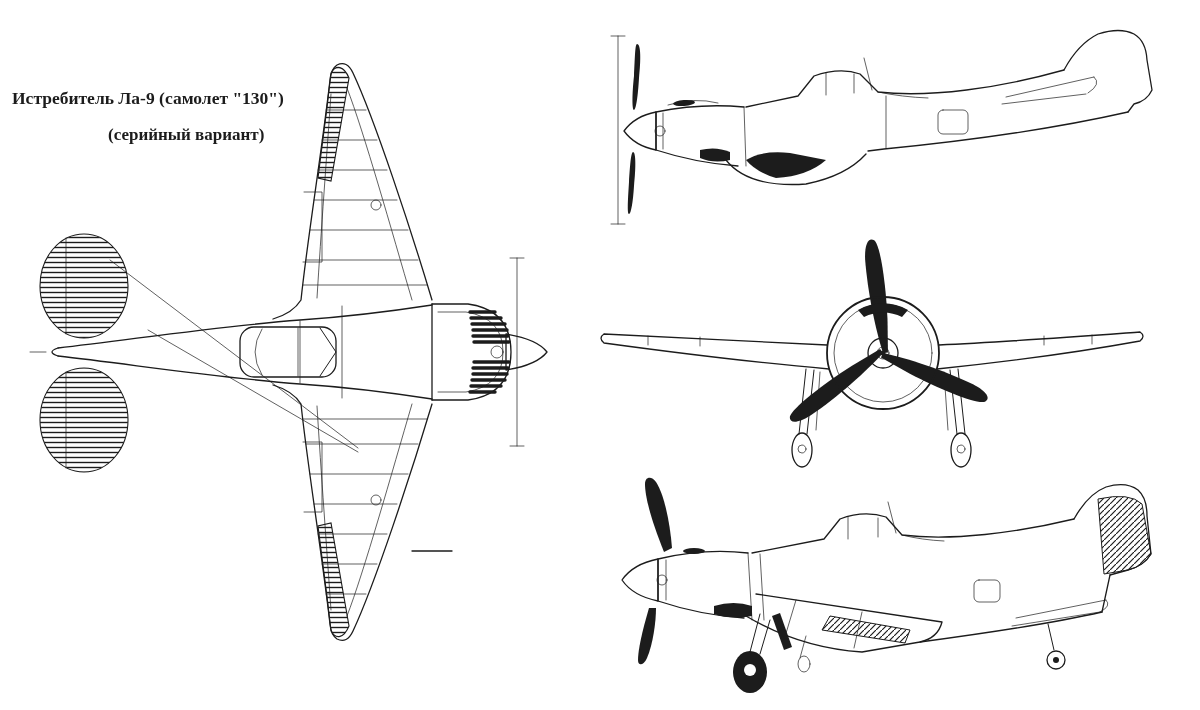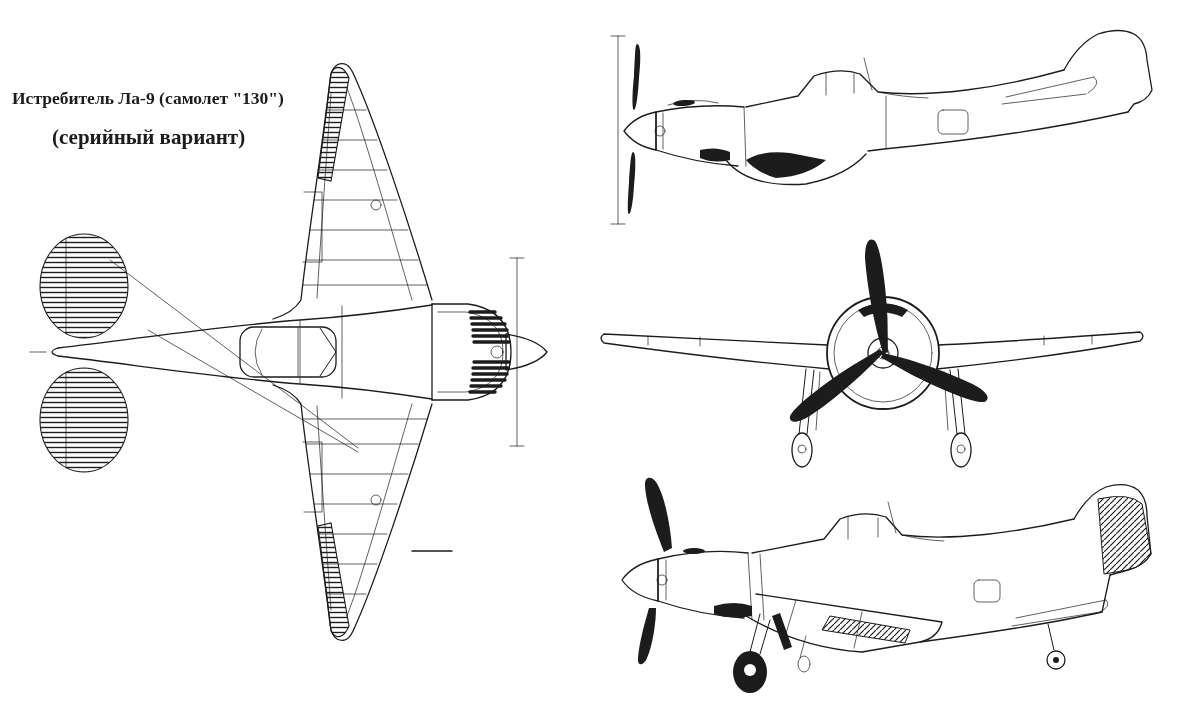--- a/index.html
+++ b/index.html
@@ -1,21 +1,21 @@
 <!DOCTYPE html>
 <html style="--ink: #1c1c1c; --paper: #ffffff;"><head>
 <meta charset="utf-8">
 <style>
   :root { --ink:#1c1c1c; --paper:#ffffff; }
   html,body { margin:0; padding:0; }
   body { background:var(--paper); font-family:"Liberation Serif", serif; }
   .canvas { position:relative; width:1200px; height:710px; background:var(--paper); overflow:hidden; }
   .title { position:absolute; left:12px; top:88px; color:var(--ink); }
   .title .l1 { font-weight:bold; font-size:17.5px; white-space:nowrap; }
-  .title .l2 { font-weight:bold; font-size:21px; margin-top:16px; margin-left:40px; white-space:nowrap; }
+  .title .l2 { font-weight:bold; font-size:17px; margin-top:16px; margin-left:96px; white-space:nowrap; }
   svg { position:absolute; left:0; top:0; }
   .ln   { fill:none; stroke:var(--ink); stroke-width:1.3; stroke-linecap:round; stroke-linejoin:round; }
   .thin { fill:none; stroke:var(--ink); stroke-width:0.7; stroke-linecap:round; stroke-linejoin:round; }
   .mid  { fill:none; stroke:var(--ink); stroke-width:1.0; stroke-linecap:round; stroke-linejoin:round; }
   .thick{ fill:none; stroke:var(--ink); stroke-width:1.8; stroke-linecap:round; stroke-linejoin:round; }
   .dark { fill:var(--ink); stroke:none; }
   .gill { fill:none; stroke:var(--ink); stroke-width:3.4; stroke-linecap:round; }
   .hfill{ fill:url(#hatchH); stroke:var(--ink); stroke-width:1.1; }
   .dfill{ fill:url(#hatchD); stroke:var(--ink); stroke-width:1.0; }
 </style>

